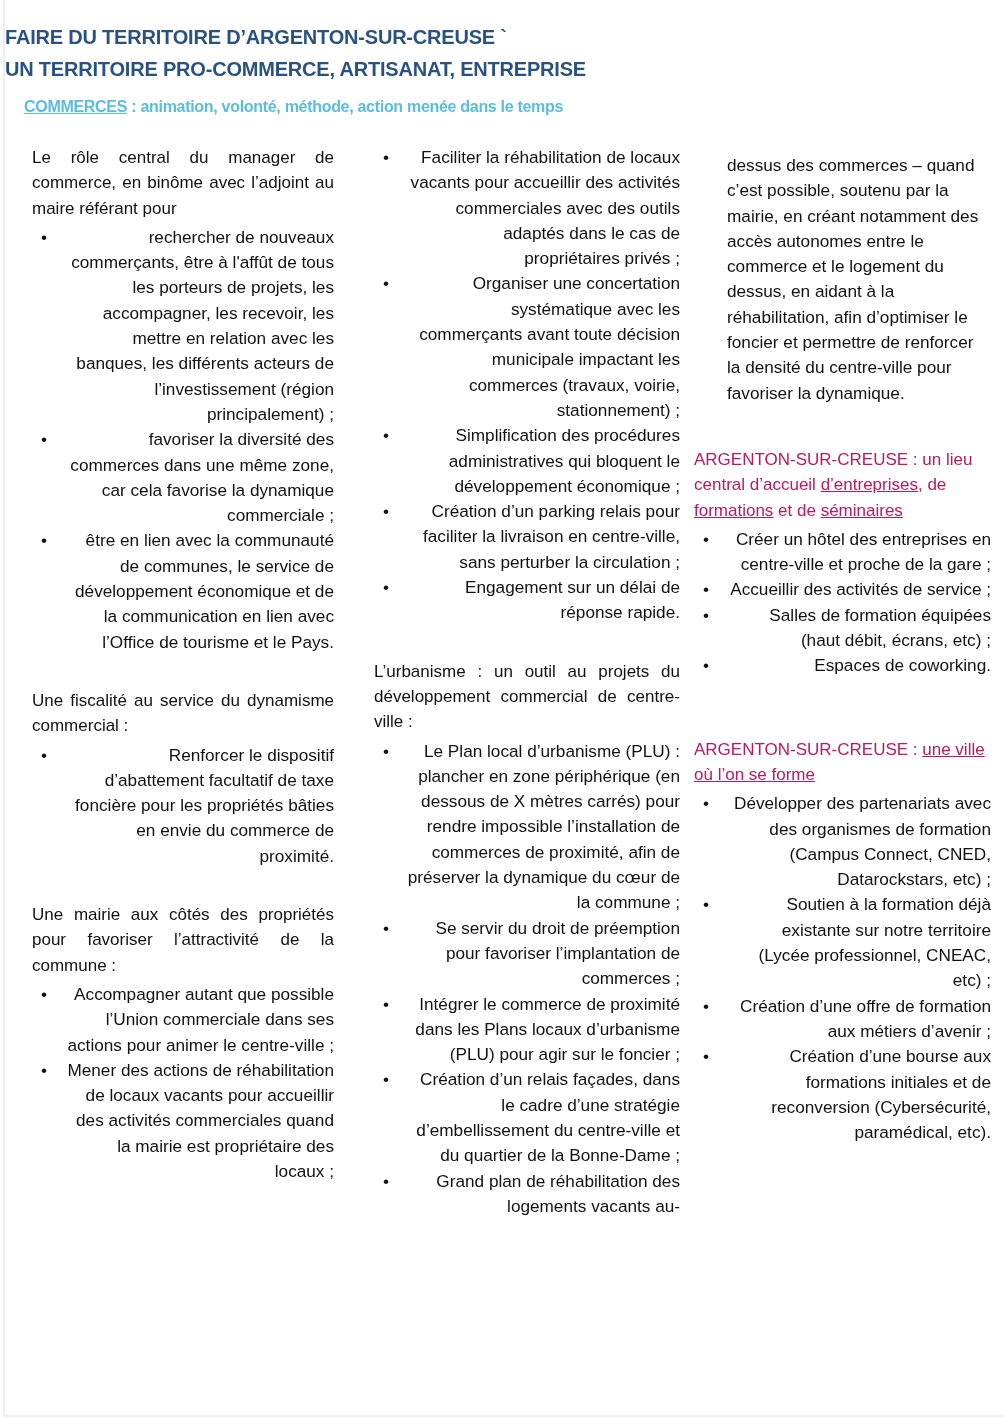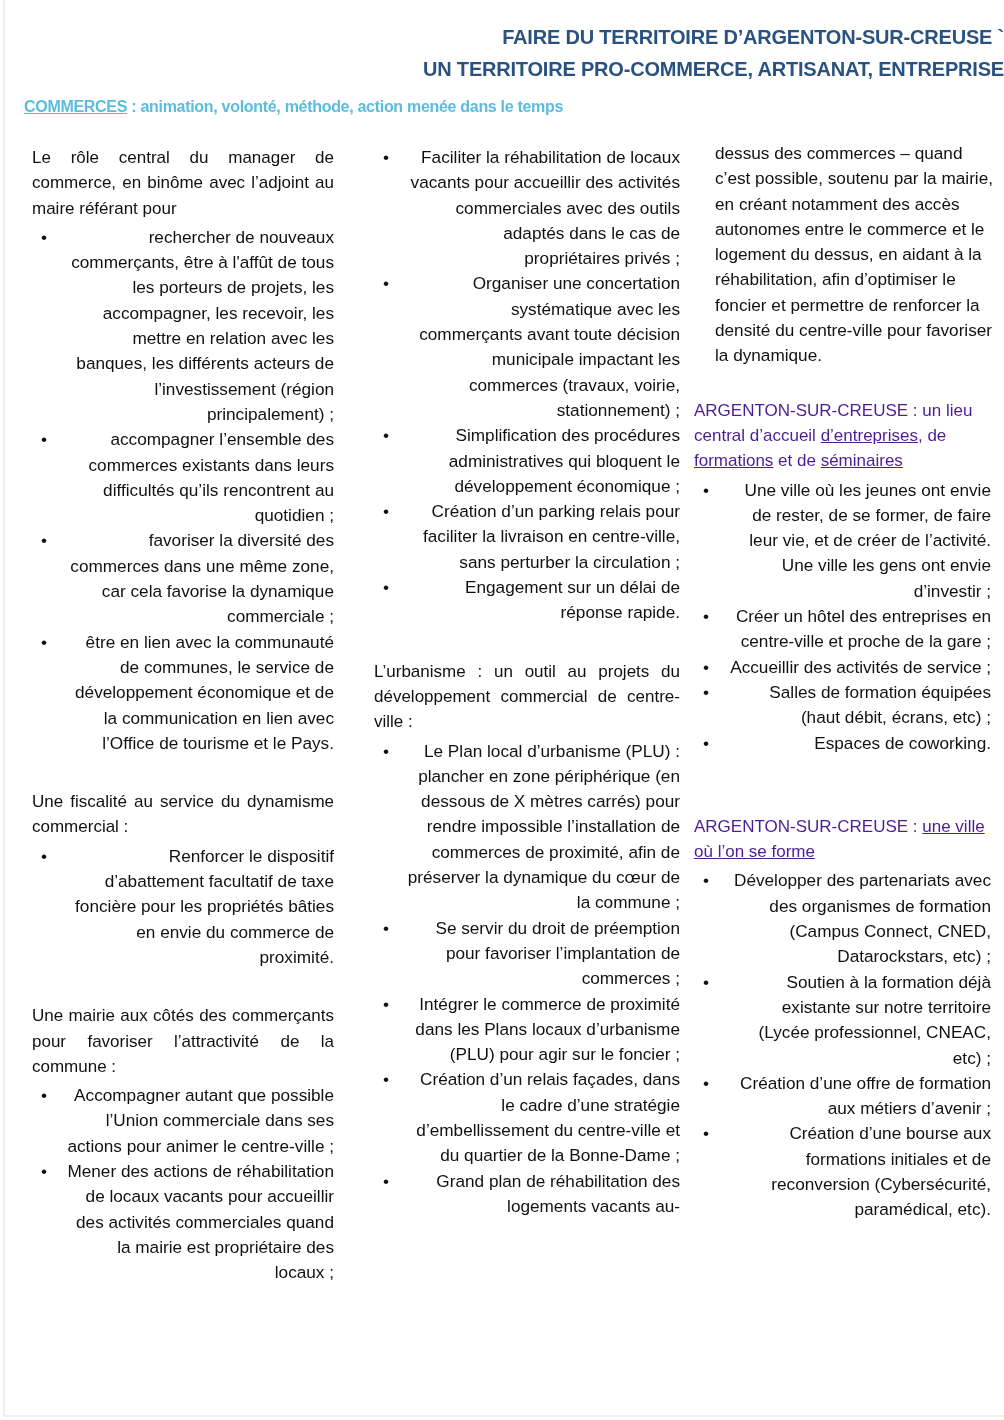--- a/index.html
+++ b/index.html
@@ -8,80 +8,79 @@
       font-family: "Liberation Sans", sans-serif; color: #111111;
     }
     .page {
       position: absolute; left: 3px; top: 0; width: 1001px; height: 1417px;
       background: #ffffff;
       border-left: 2px solid #eeeeee;
       border-bottom: 2px solid #eeeeee;
       box-sizing: border-box;
     }
     .title {
-      position: absolute; left: 0; right: 0; text-align: right;
+      position: absolute; left: 0; right: 0; text-align: left;
       color: #2a5280; font-weight: bold; font-size: 20px; letter-spacing: -0.2px;
     }
     .title.l1 { top: 26px; }
     .title.l2 { top: 58px; }
     .subtitle {
       position: absolute; left: 19px; top: 98px;
       color: #5bbcde; font-weight: bold; font-size: 16px; letter-spacing: -0.3px;
     }
     .subtitle .u { text-decoration: underline; }
     .col {
       position: absolute; top: 141px;
       font-size: 17.2px; line-height: 25.3px;
     }
     .col1 { left: 23px; width: 310px; }
     .col2 { left: 365px; width: 314px; }
     .col3 { left: 685px; width: 305px; }
     .heading {
       font-weight: normal; text-align: justify; text-align-last: left;
       margin: 4px; font-size: 17px;
     }
-    .heading.accent { color: #4c1d95; text-align: left; }
+    .heading.accent { color: #be185d; text-align: left; }
     .heading .u { text-decoration: underline; }
     ul { margin: 4px; padding: 0; list-style: none; text-align: right; }
     li { position: relative; padding-left: 33px; }
     li::before {
       content: "•"; position: absolute; left: 9px; top: 0;
     }
     .col3 li { padding-left: 33px; }
     .gap { height: 25px; }
     .gap2 { height: 50px; }
-    .plain { margin: 0; padding-left: 25px; }
+    .plain { margin: 12px; padding-left: 25px; }
   </style>
 </head>
 <body>
 
 <div class="page">
 
   <div class="title l1">FAIRE DU TERRITOIRE D’ARGENTON-SUR-CREUSE `</div>
   <div class="title l2">UN TERRITOIRE PRO-COMMERCE, ARTISANAT, ENTREPRISE</div>
 
   <div class="subtitle">
     <span class="u">COMMERCES</span><span> : animation, volonté, méthode, action menée dans le temps</span>
   </div>
 
   <div class="col col1">
     <p class="heading">Le rôle central du manager de commerce, en binôme avec l’adjoint au maire référant pour</p>
     <ul>
       <li>rechercher de nouveaux commerçants, être à l'affût de tous les porteurs de projets, les accompagner, les recevoir, les mettre en relation avec les banques, les différents acteurs de l’investissement (région principalement) ;</li>
-      <li>accompagner l’ensemble des commerces existants dans leurs difficultés qu’ils rencontrent au quotidien ;</li>
       <li>favoriser la diversité des commerces dans une même zone, car cela favorise la dynamique commerciale ;</li>
       <li>être en lien avec la communauté de communes, le service de développement économique et de la communication en lien avec l’Office de tourisme et le Pays.</li>
     </ul>
     <div class="gap"></div>
     <p class="heading">Une fiscalité au service du dynamisme commercial :</p>
     <ul>
       <li>Renforcer le dispositif d’abattement facultatif de taxe foncière pour les propriétés bâties en envie du commerce de proximité.</li>
     </ul>
     <div class="gap"></div>
-    <p class="heading">Une mairie aux côtés des commerçants pour favoriser l’attractivité de la commune :</p>
+    <p class="heading">Une mairie aux côtés des propriétés pour favoriser l’attractivité de la commune :</p>
     <ul>
       <li>Accompagner autant que possible l’Union commerciale dans ses actions pour animer le centre-ville ;</li>
       <li>Mener des actions de réhabilitation de locaux vacants pour accueillir des activités commerciales quand la mairie est propriétaire des locaux ;</li>
     </ul>
   </div>
 
   <div class="col col2">
     <ul>
       <li>Faciliter la réhabilitation de locaux vacants pour accueillir des activités commerciales avec des outils adaptés dans le cas de propriétaires privés ;</li>
       <li>Organiser une concertation systématique avec les commerçants avant toute décision municipale impactant les commerces (travaux, voirie, stationnement) ;</li>
@@ -100,21 +99,20 @@
     </ul>
   </div>
 
   <div class="col col3">
     <p class="plain">dessus des commerces – quand c’est possible, soutenu par la mairie, en créant notamment des accès autonomes entre le commerce et le logement du dessus, en aidant à la réhabilitation, afin d’optimiser le foncier et permettre de renforcer la densité du centre-ville pour favoriser la dynamique.</p>
     <div class="gap"></div>
     <p class="heading accent">
       <span>ARGENTON-SUR-CREUSE : un lieu central d’accueil </span><span class="u">d’entreprises</span><span>, de </span><span class="u">formations</span><span> et de </span><span class="u">séminaires</span>
     </p>
     <ul>
-      <li>Une ville où les jeunes ont envie de rester, de se former, de faire leur vie, et de créer de l’activité. Une ville les gens ont envie d’investir ;</li>
       <li>Créer un hôtel des entreprises en centre-ville et proche de la gare ;</li>
       <li>Accueillir des activités de service ;</li>
       <li>Salles de formation équipées (haut débit, écrans, etc) ;</li>
       <li>Espaces de coworking.</li>
     </ul>
     <div class="gap2"></div>
     <p class="heading accent">
       <span>ARGENTON-SUR-CREUSE : </span><span class="u">une ville où l’on se forme </span>
     </p>
     <ul>

